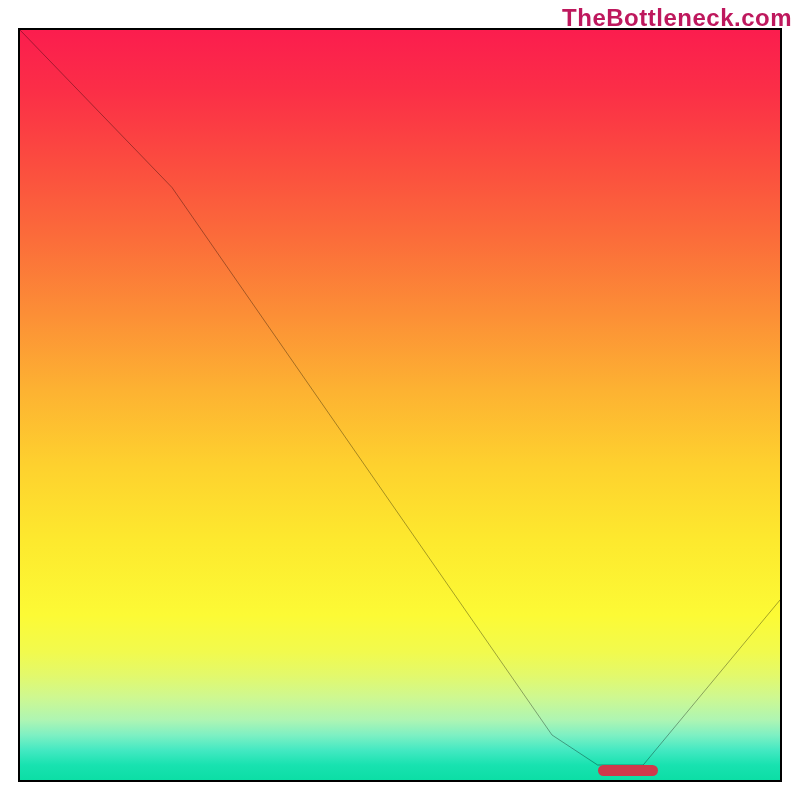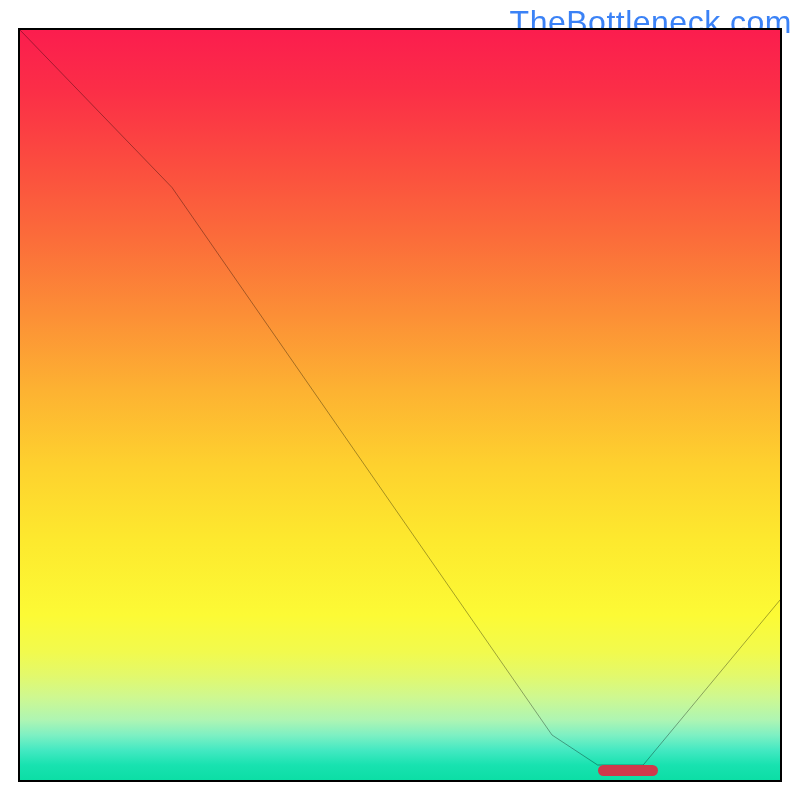--- a/index.html
+++ b/index.html
@@ -13,23 +13,23 @@
   }
   .stage {
     position: relative;
     width: 800px;
     height: 800px;
   }
   .watermark {
     position: absolute;
     top: 4px;
     right: 8px;
-    font-size: 32px;
-    font-weight: normal;
-    color: #3b82f6;
+    font-size: 24px;
+    font-weight: bold;
+    color: #be185d;
     letter-spacing: 0.5px;
   }
   .plot {
     position: absolute;
     left: 18px;
     top: 28px;
     width: 764px;   
     height: 754px;  
     border: 2px solid #000;
     box-sizing: border-box;

